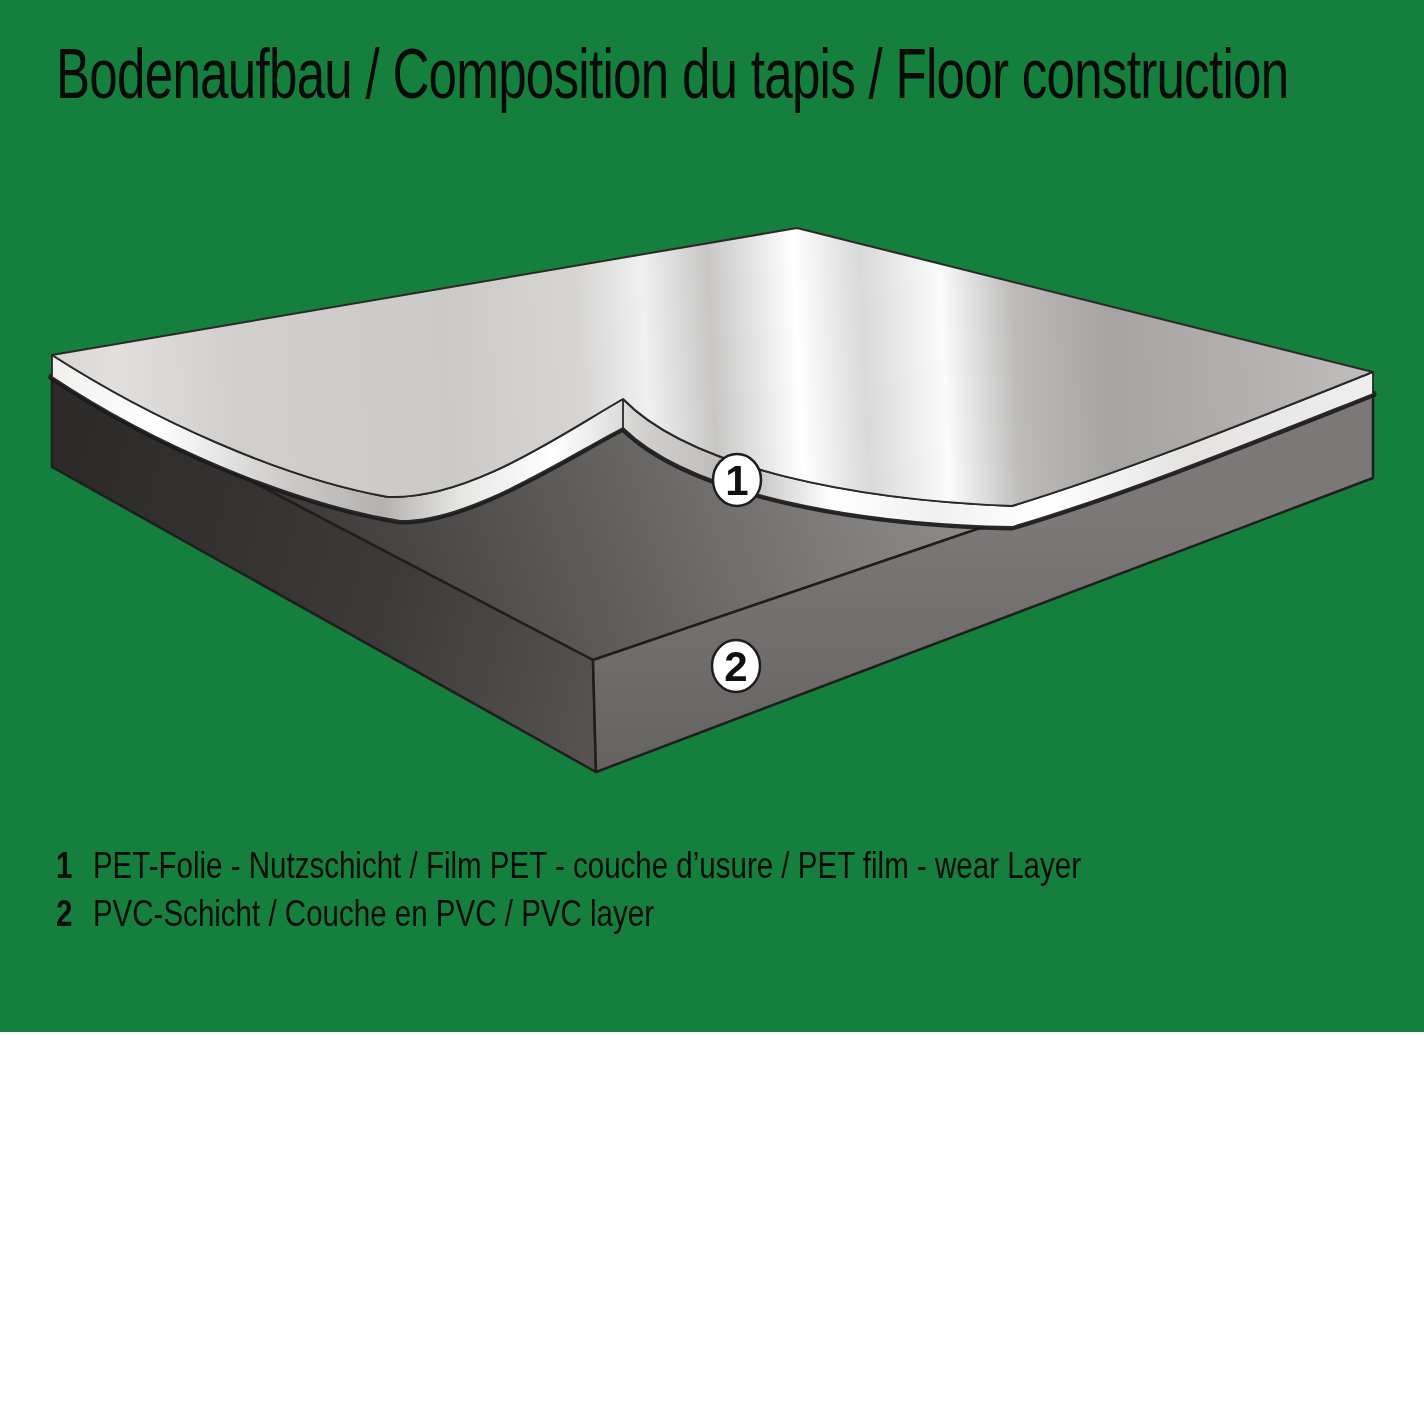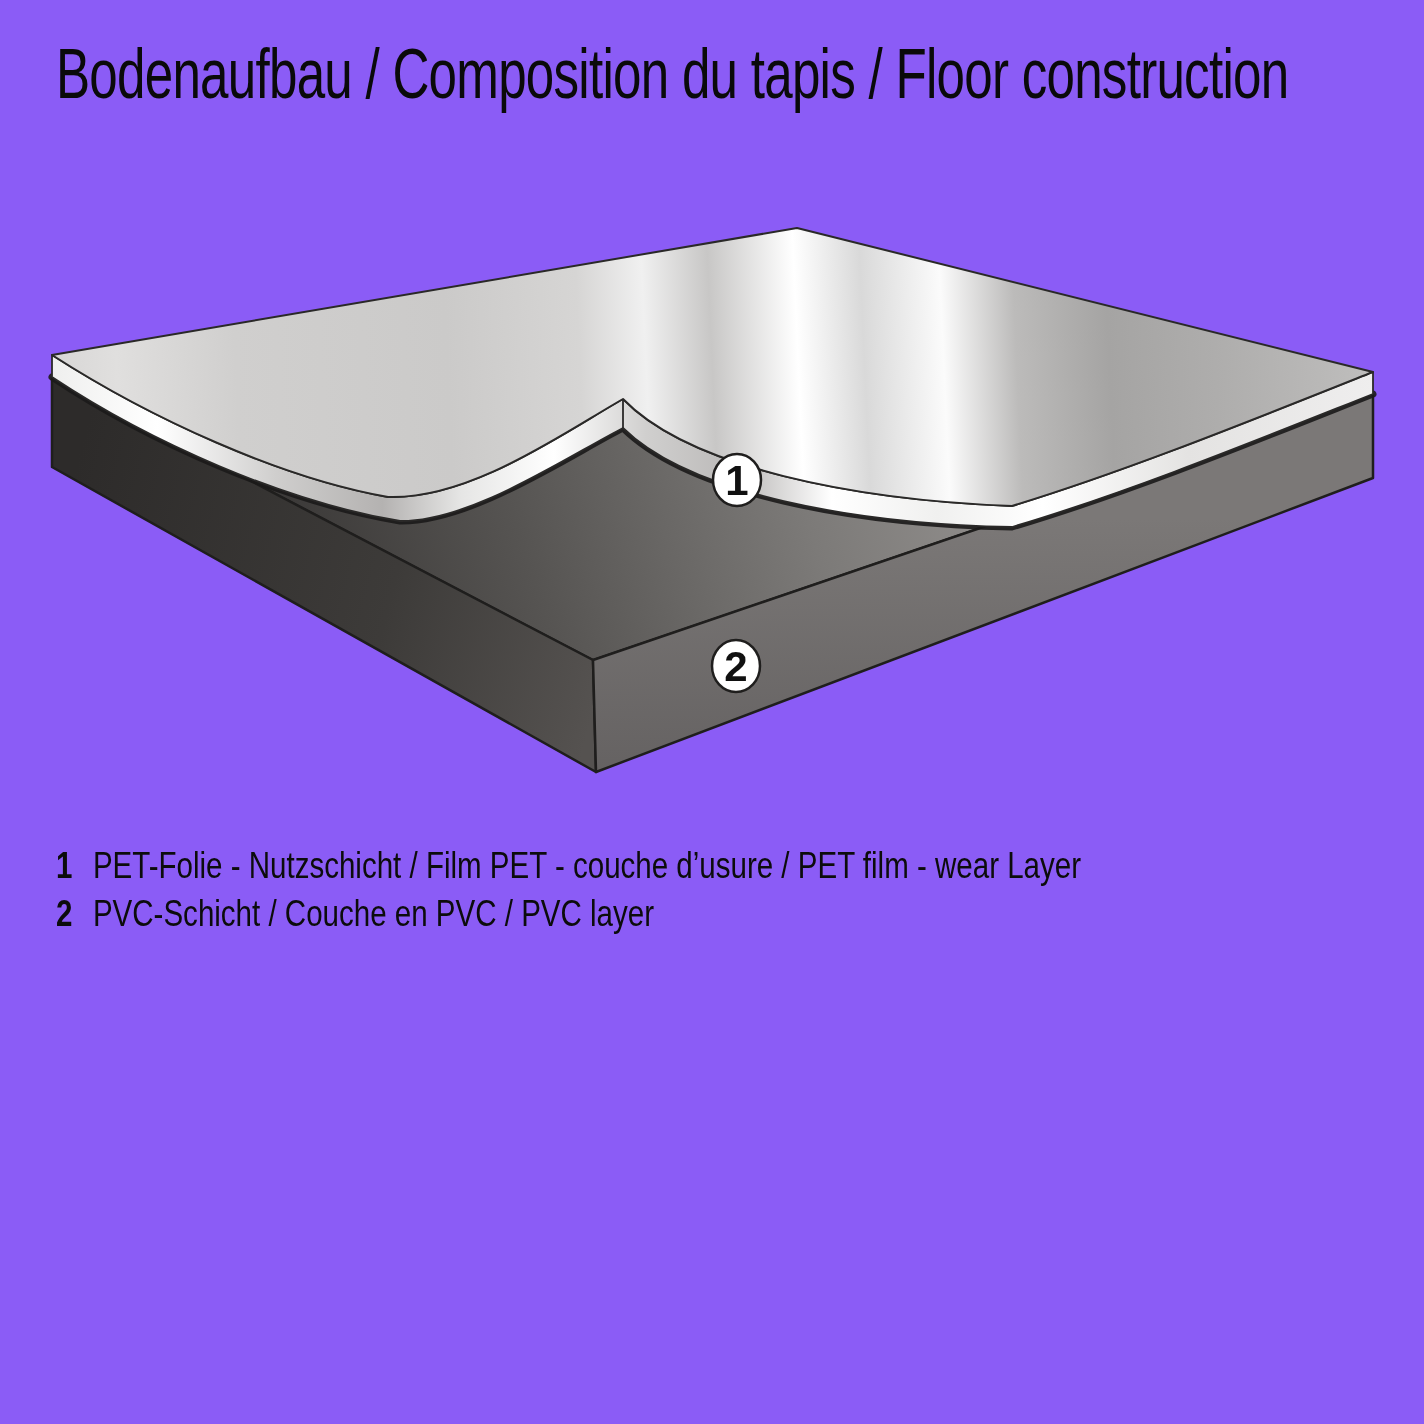--- a/index.html
+++ b/index.html
@@ -7,22 +7,22 @@
     padding: 0;
     background: #ffffff;
     width: 1424px;
     height: 1424px;
     overflow: hidden;
     font-family: "Liberation Sans", sans-serif;
   }
   .page {
     position: relative;
     width: 1424px;
-    height: 1424px;
-    background: #8b5cf6;
+    height: 1032px;
+    background: #15803d;
   }
   .page-title {
     position: absolute;
     left: 56px;
     top: 34px;
     font-size: 70px;
     font-weight: 400;
     color: #0a0a0a;
     white-space: nowrap;
     letter-spacing: -1px;

